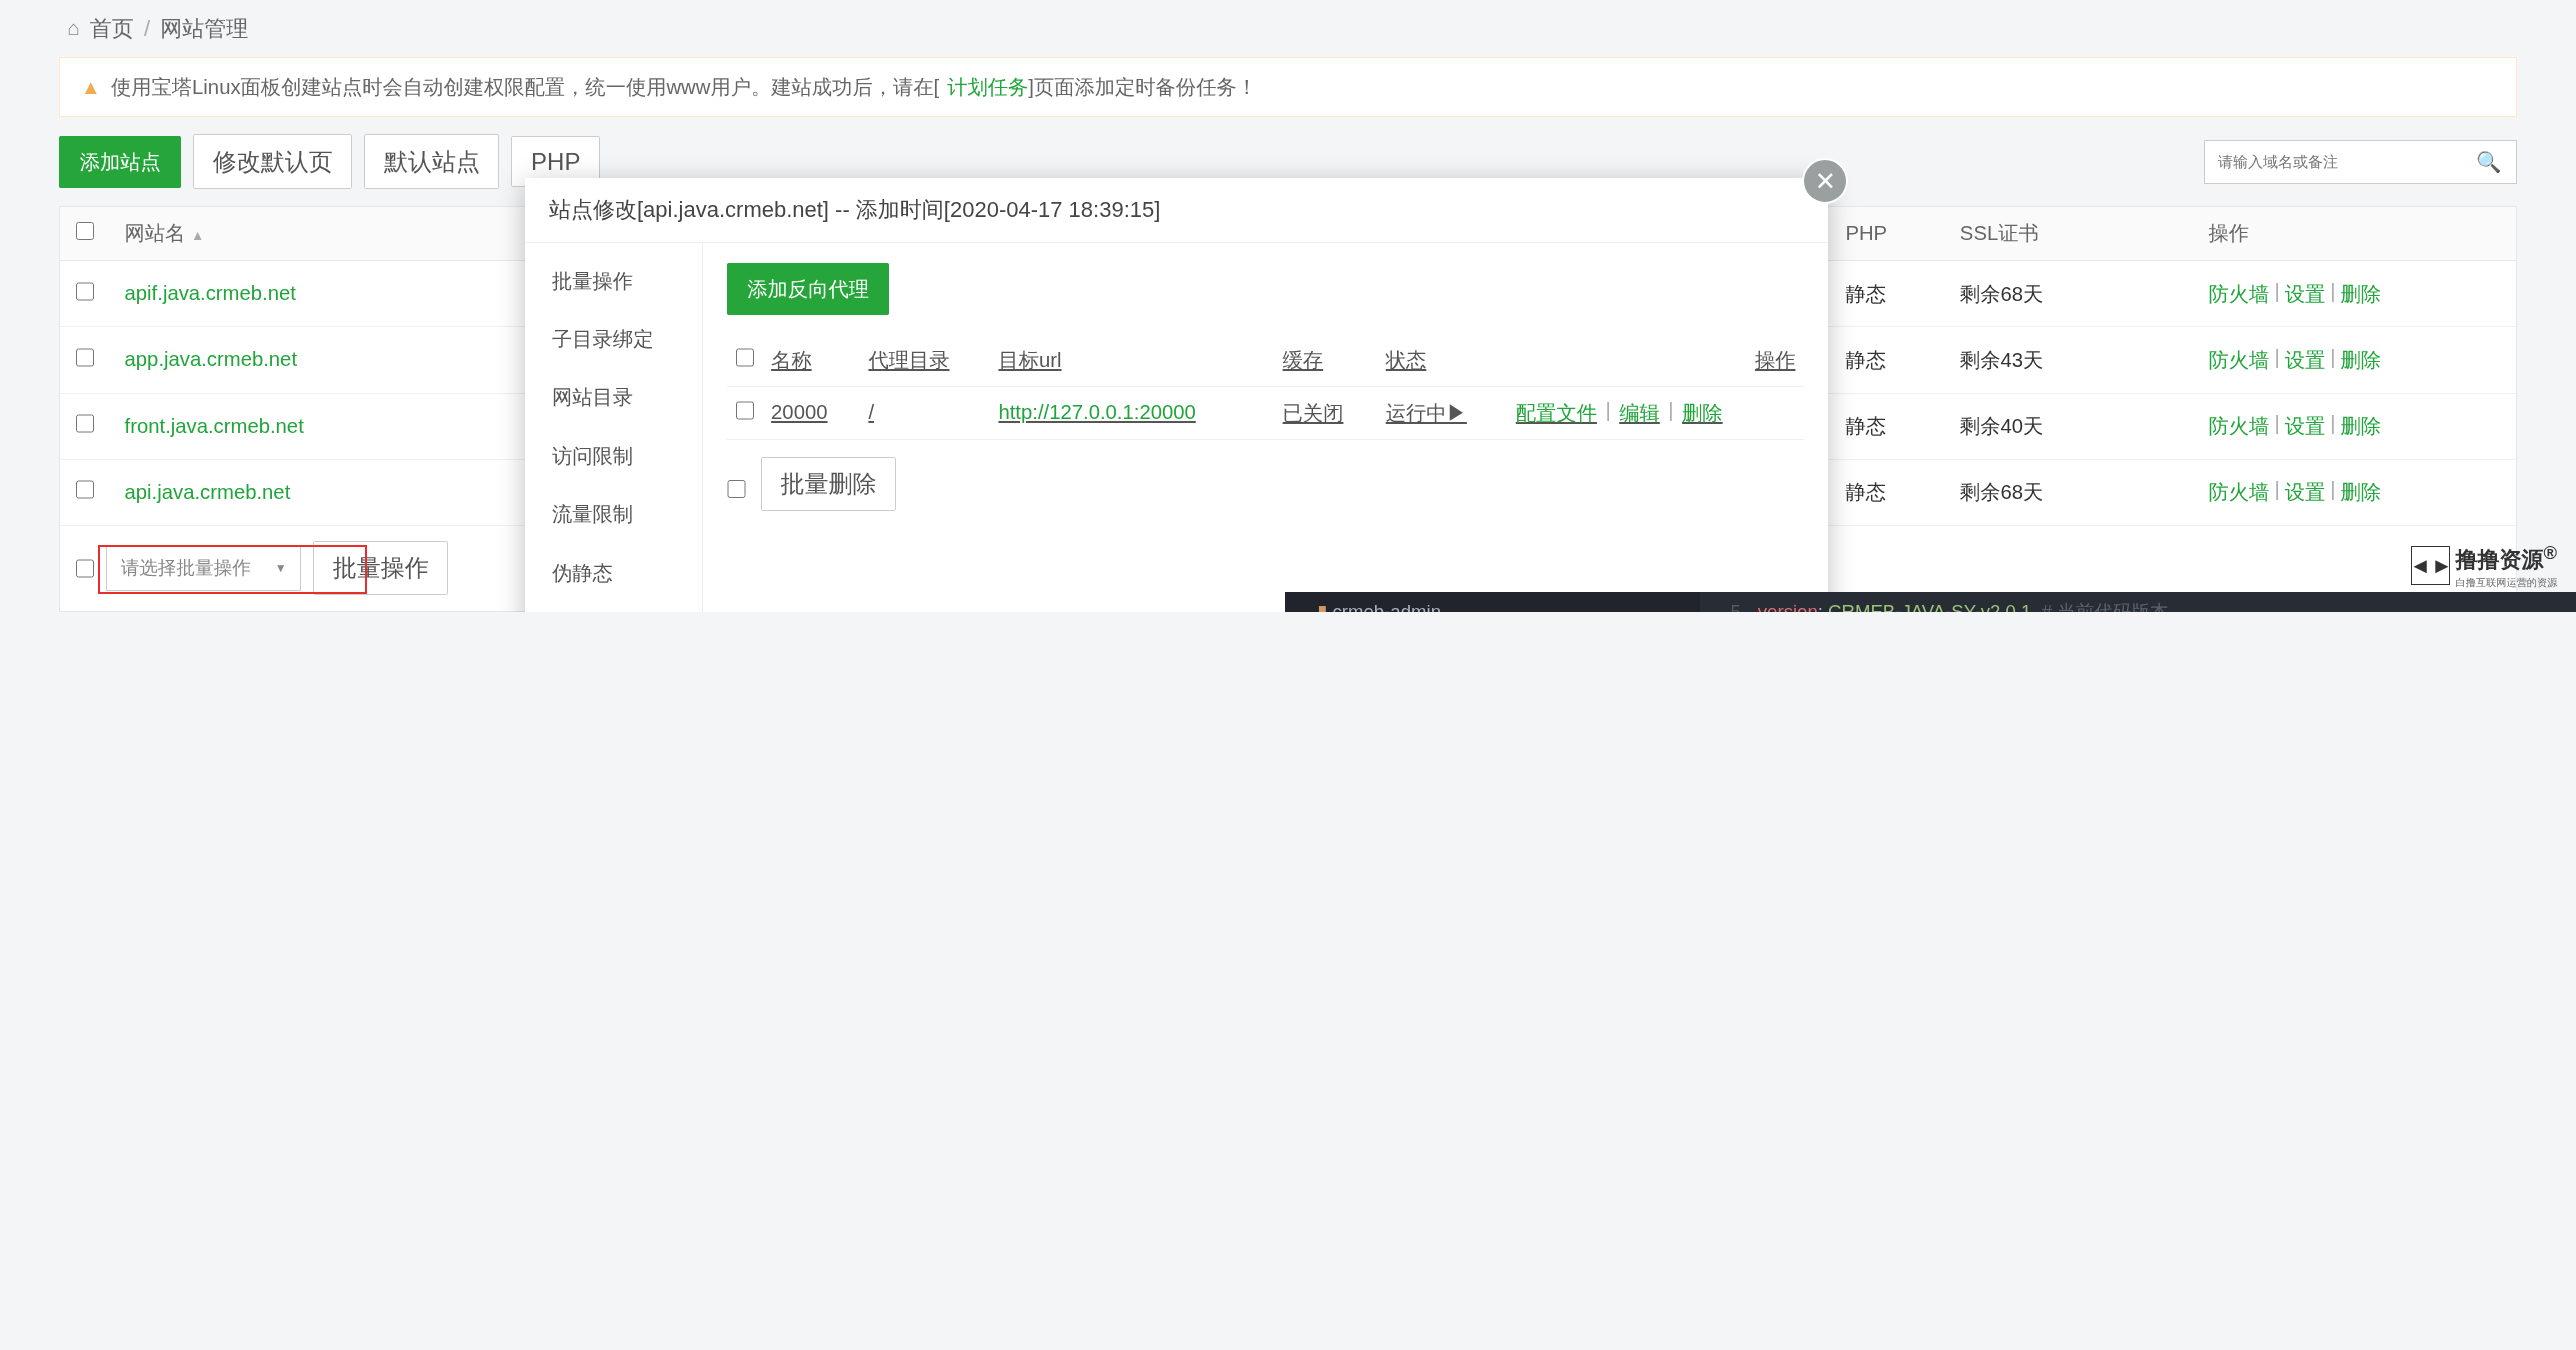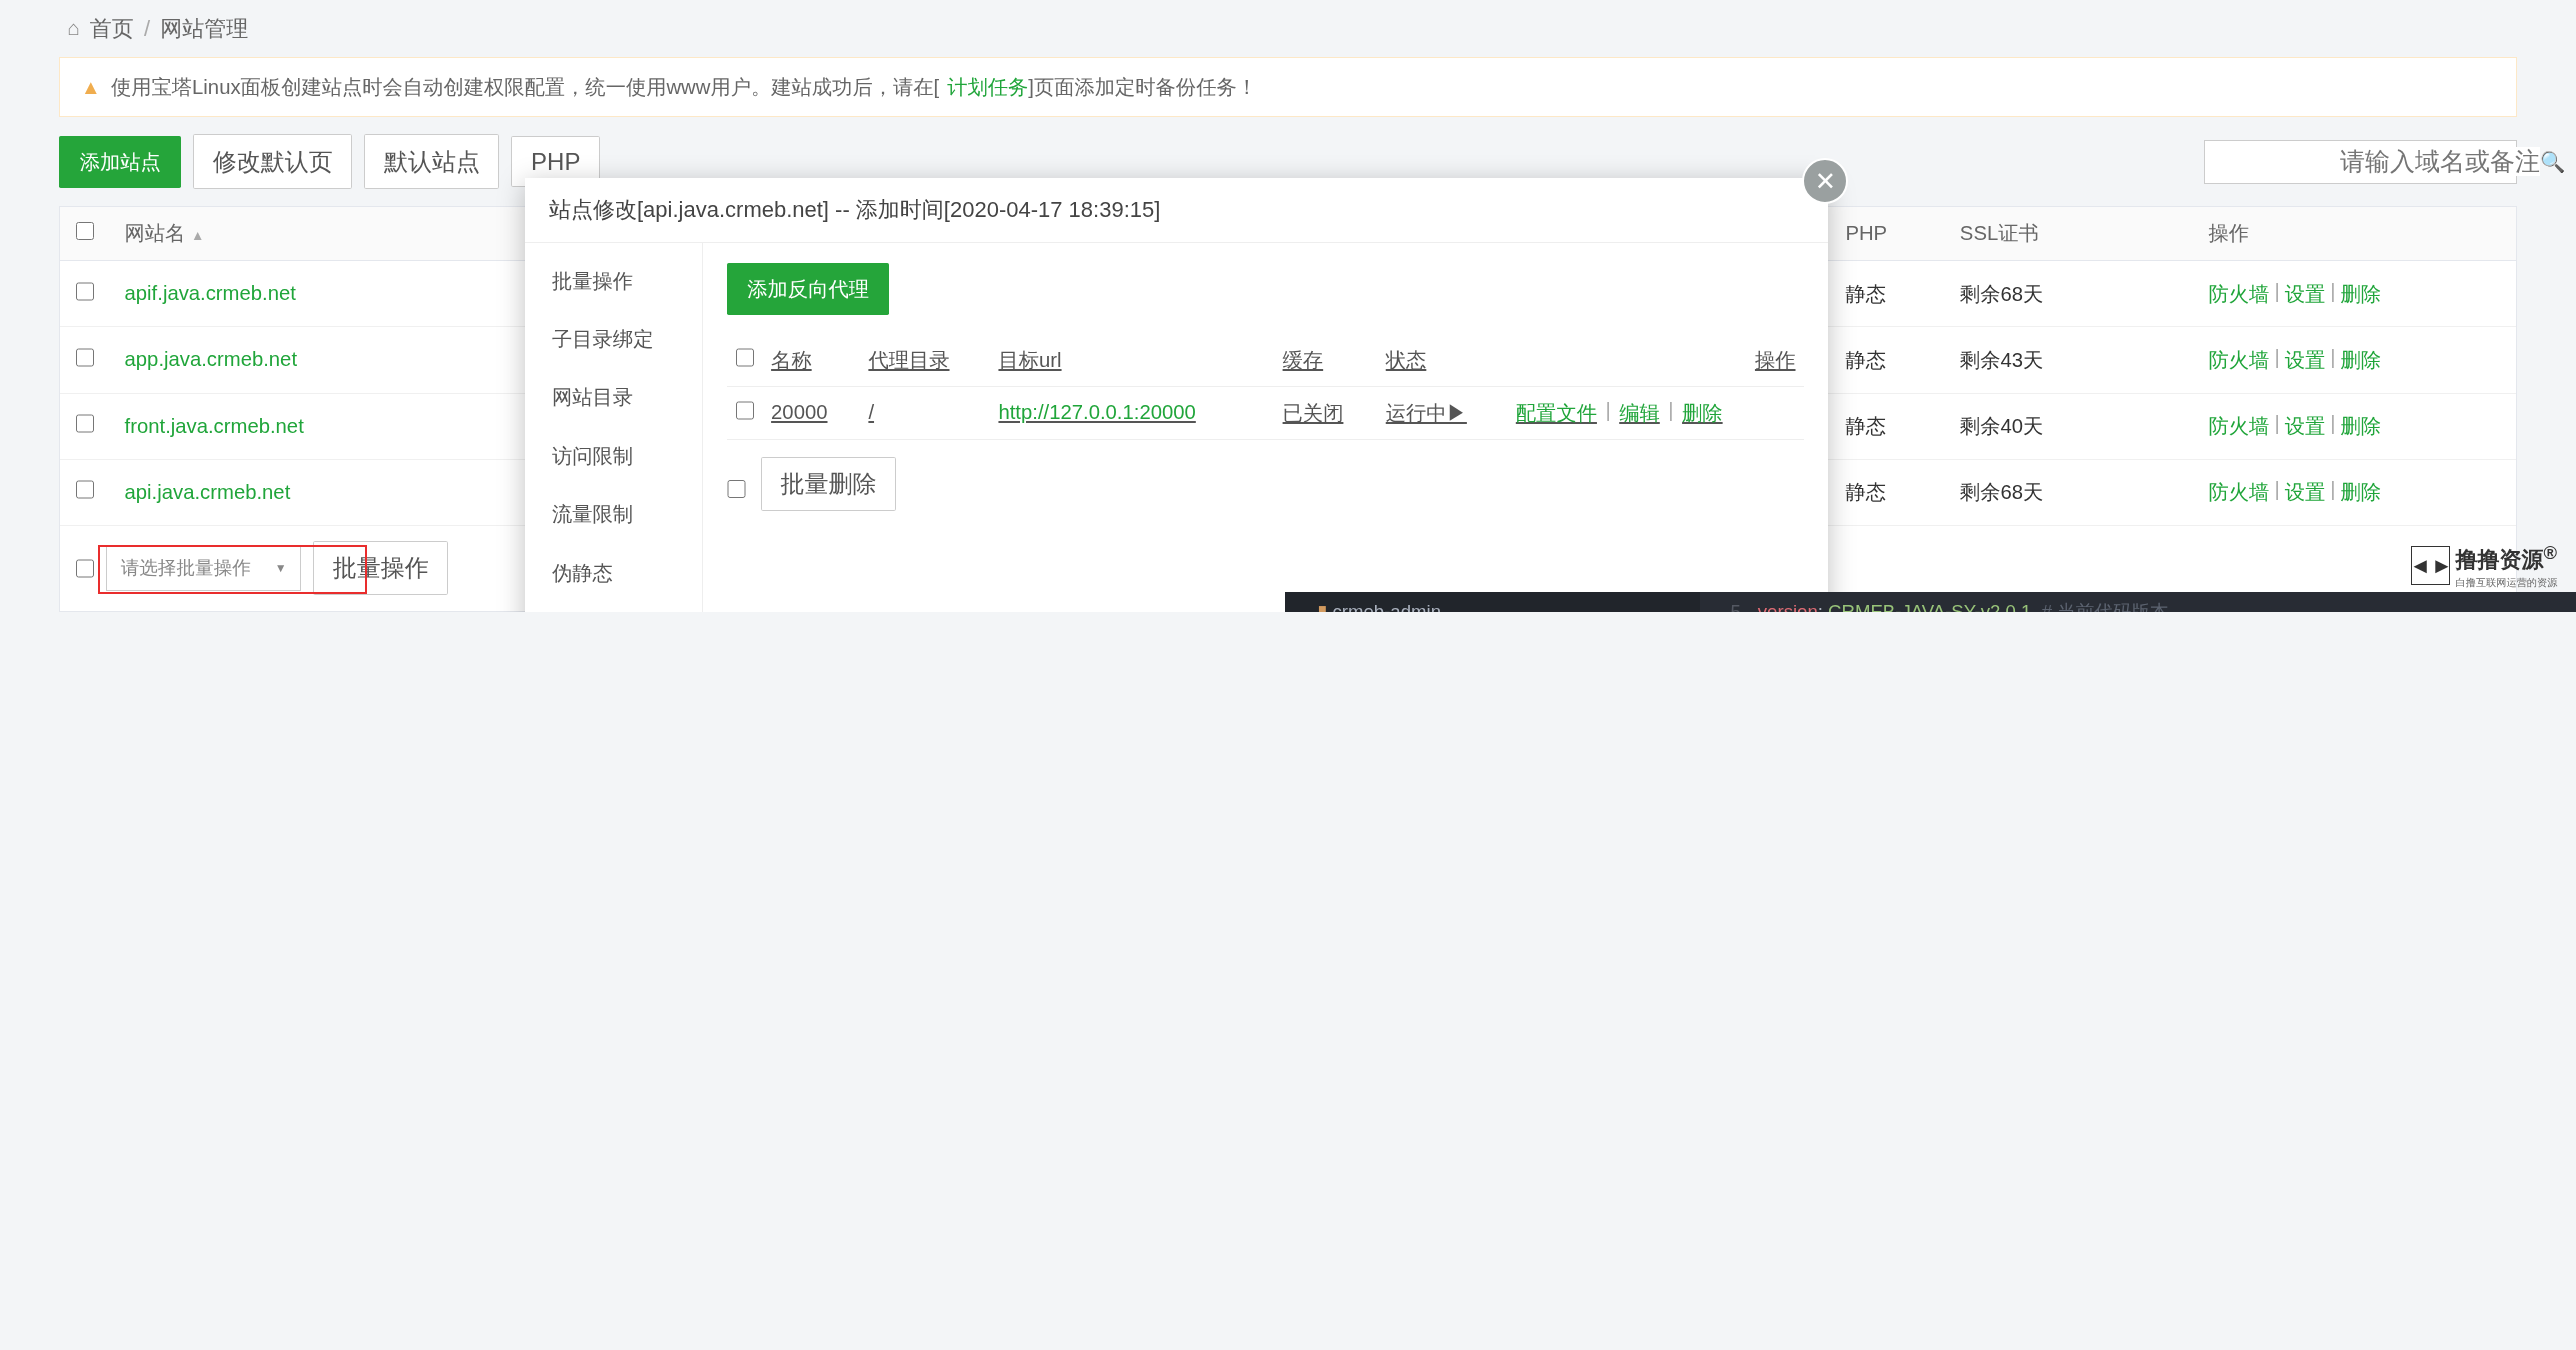--- a/index.html
+++ b/index.html
@@ -15,21 +15,21 @@
 .alert { margin: 0 34px 17px 34px; padding: 15.2px 20.3px; background: #fff; border: 0.8px solid #fde8c7; display: flex; align-items: center; gap: 10.2px; font-size: 20.3px; color: #666; }
 .alert .warn-icon { color: #f0ad4e; font-size: 20.3px; }
 .alert .link { color: #20a53a; margin-left: 8px; }
 
 
 .toolbar { display: flex; gap: 12px; padding: 0 34px 17px 34px; align-items: center; }
 .btn-primary { background: #25a53a; color: #fff; border: none; padding: 12px 20.3px; font-size: 20.3px; cursor: pointer; border-radius: 1.7px; }
 .btn-default { background: #fff; color: #555; border: 0.8px solid #ccc; padding: 10.2px 18.6px; font-size: 24px; cursor: pointer; border-radius: 1.7px; }
 .toolbar .spacer { flex: 1; }
 .search-box { display: flex; align-items: center; border: 0.8px solid #ccc; background: #fff; padding: 0 13.5px; height: 44px; width: 313px; }
-.search-box input { border: none; outline: none; flex: 1; font-size: 25px; color: #666; text-align: right; }
+.search-box input { border: none; outline: none; flex: 1; font-size: 15px; color: #666; }
 .search-box .mag { color: #666; font-size: 20.3px; }
 
 
 .table-wrap { margin: 0 34px; background: #fff; border: 0.8px solid #e4e7ed; }
 .tbl { width: 100%; border-collapse: collapse; font-size: 20.3px; }
 .tbl th { text-align: left; padding: 12.7px 15.2px; border-bottom: 0.8px solid #e4e7ed; color: #666; font-weight: normal; background: #fafafa; }
 .tbl td { padding: 18.6px 15.2px; border-bottom: 0.8px solid #f0f0f0; color: #333; margin-top: 48px; }
 .tbl .chk { width: 34px; }
 .tbl .chk input { width: 18.6px; height: 18.6px; }
 .site-link { color: #20a53a; text-decoration: none; }

